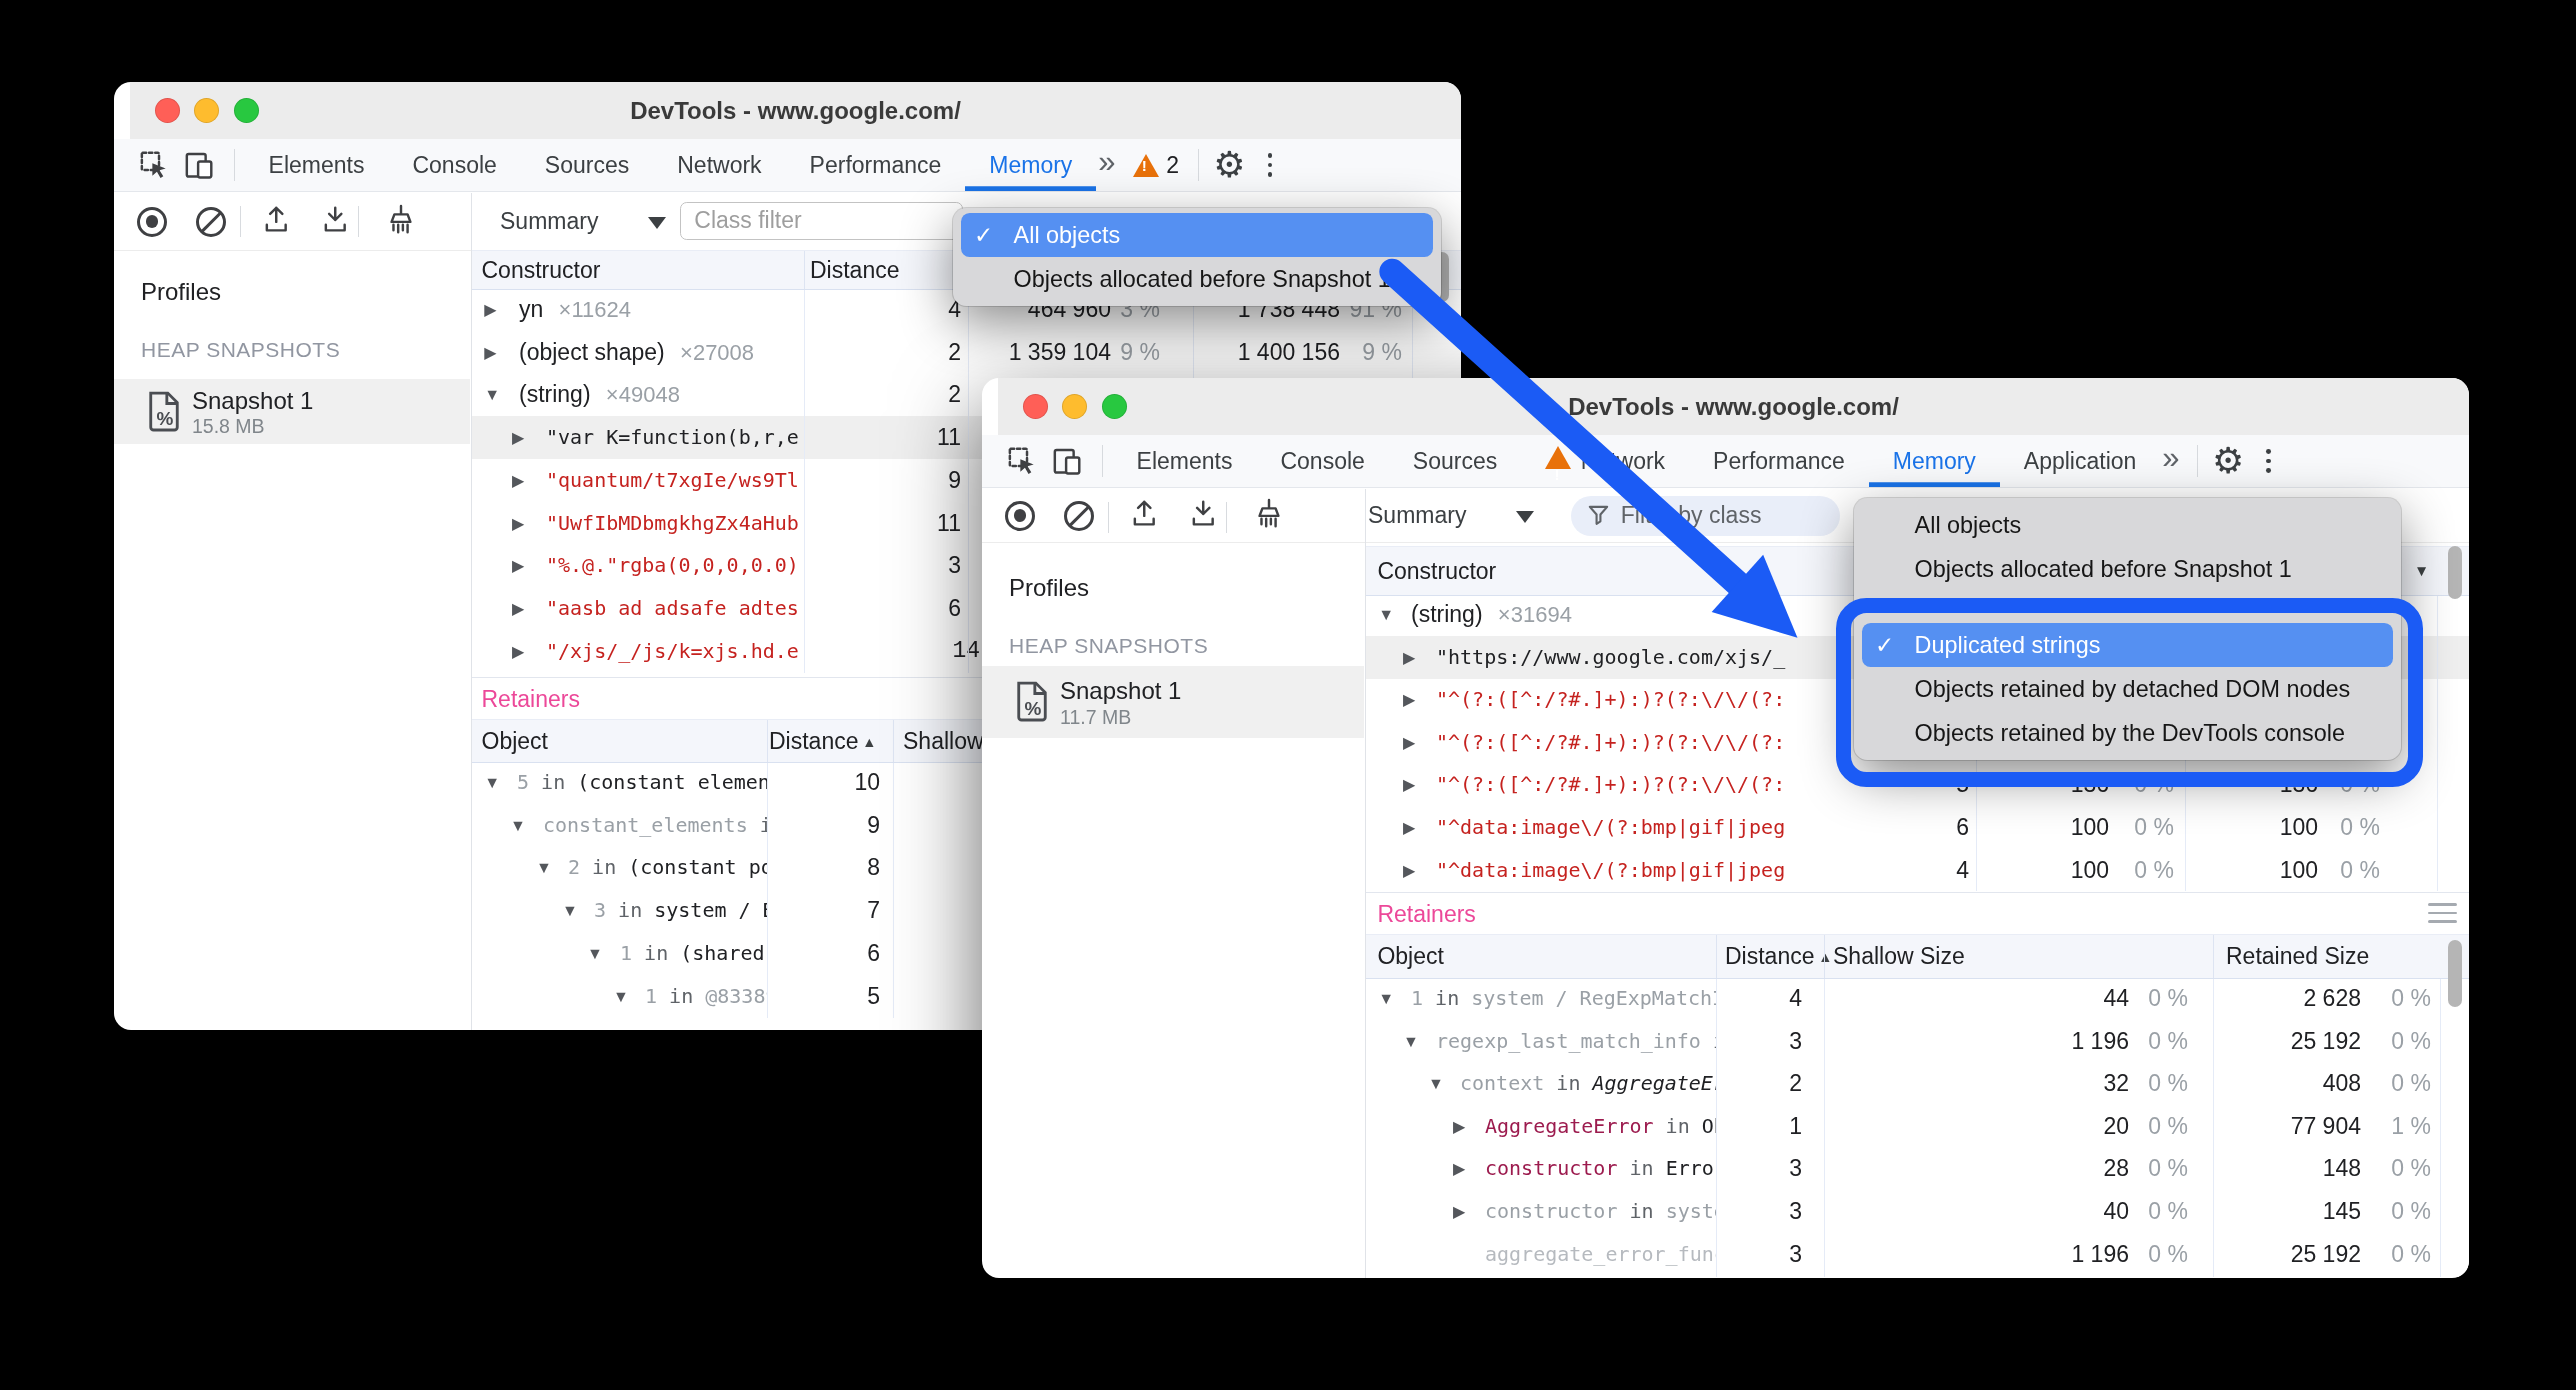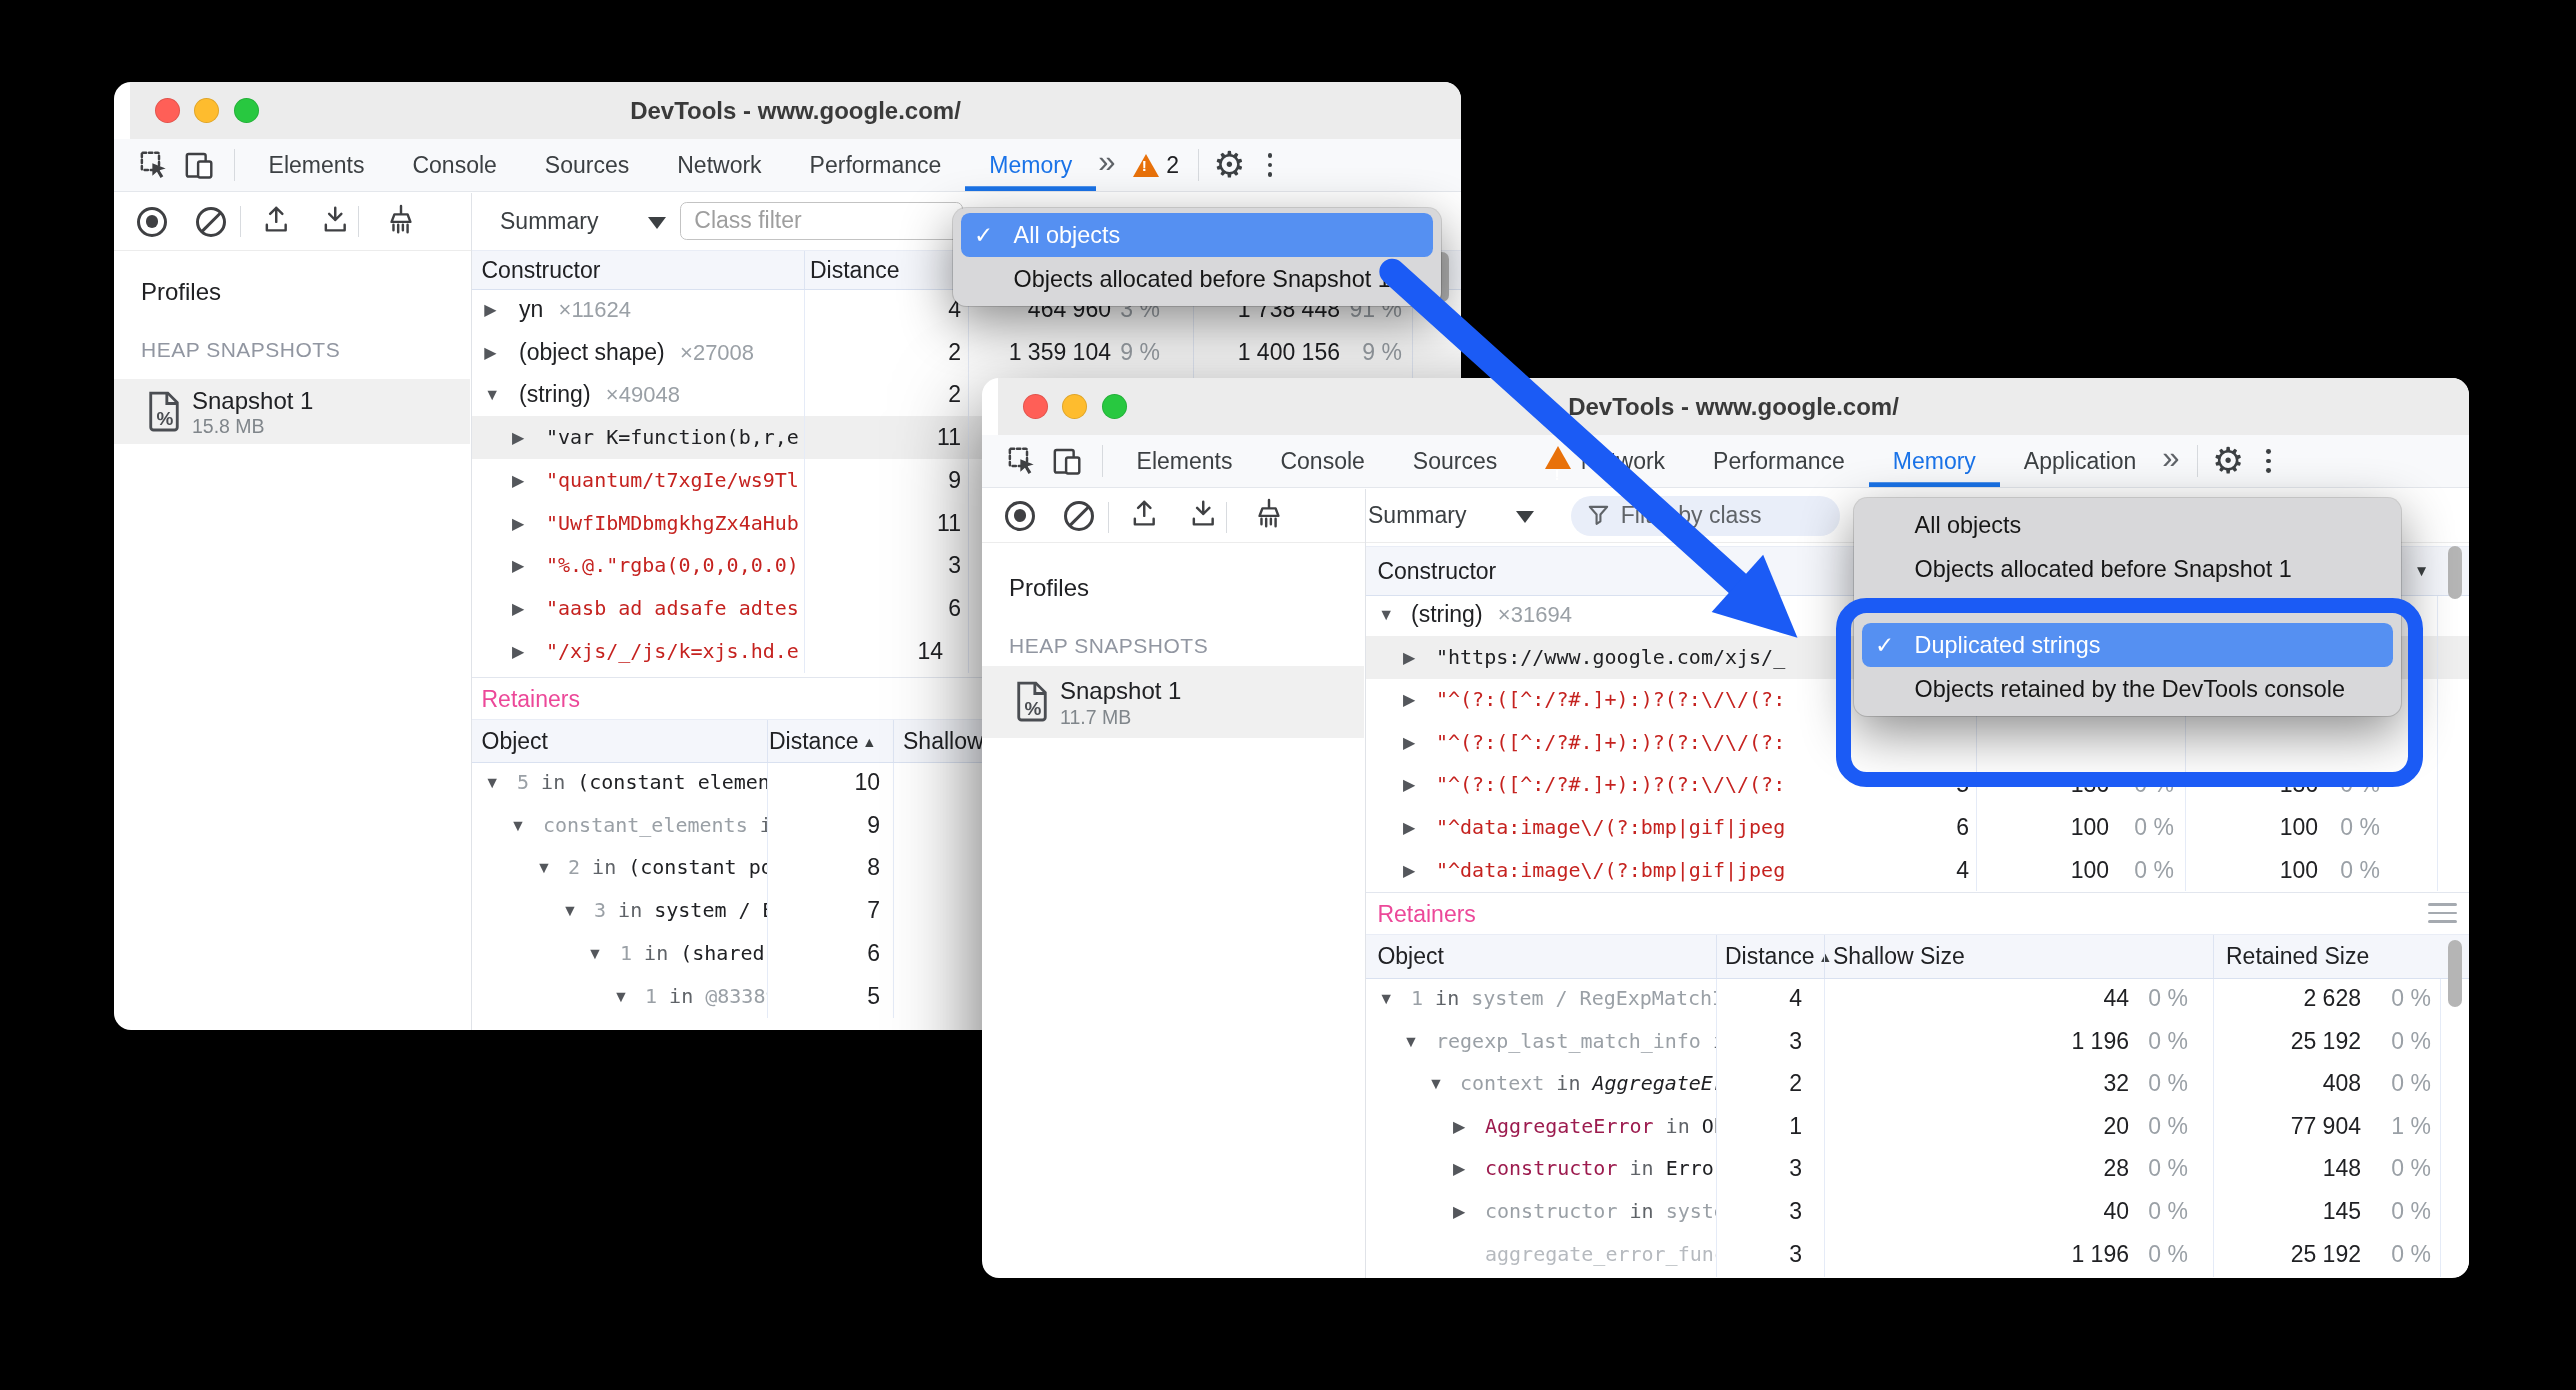--- a/index.html
+++ b/index.html
@@ -214,21 +214,21 @@
         <span class="cell" style="left: 333px; width: 157px; line-height: 43px;">3</span>
       </div>
       <div class="row" style="top: 299px; height: 43px;">
         <span class="tri" style="left: 41px; line-height: 43px;">▶</span>
         <span class="cname mono red" style="left: 75px; width: 257px; line-height: 43px;">"aasb ad adsafe adtes</span>
         <span class="cell" style="left: 333px; width: 157px; line-height: 43px;">6</span>
       </div>
       <div class="row" style="top: 342px; height: 43px;">
         <span class="tri" style="left: 41px; line-height: 43px;">▶</span>
         <span class="cname mono red" style="left: 75px; width: 257px; line-height: 43px;">"/xjs/_/js/k=xjs.hd.e</span>
-        <span class="cell" style="left: 315px; width: 157px; line-height: 43px;">14</span>
+        <span class="cell" style="left: 352px; width: 157px; line-height: 43px; font-family: Liberation Mono, monospace;">14</span>
       </div>
       <div class="colsep" style="left: 333px;"></div>
       <div class="colsep" style="left: 497px;"></div>
       <div class="colsep" style="left: 722px;"></div>
       <div class="colsep" style="left: 941px;"></div>
     </div>
 
   <div class="secbar" style="left:357px;top:595px;right:0;height:42px">
     <span class="seclabel" style="left:10.5px;line-height:42px">Retainers</span>
   </div>
@@ -501,20 +501,21 @@
     </div>
   <div class="thumb" style="left:1466px;top:168px;height:53px"></div>
   <div class="thumb" style="left:1466px;top:562px;height:67px"></div>
 </section>
 
 <div class="menu" id="menu2">
     <div class="mitem">All objects</div>
     <div class="mitem">Objects allocated before Snapshot 1</div>
     <div class="msep"></div>
     <div class="mitem sel"><span class="mcheck">✓</span>Duplicated strings</div>
+    <div class="mitem">Objects retained by detached DOM nodes</div>
     <div class="mitem">Objects retained by the DevTools console</div>
   </div>
 <div id="callout"></div>
 <svg id="arrow" width="534" height="458" viewBox="0 0 560 480">
   <line x1="60" y1="55" x2="422" y2="382" stroke="#1b5bf5" stroke-width="27" stroke-linecap="round"></line>
   <polygon points="485,439 395,412 449,352" fill="#1b5bf5"></polygon>
 </svg>
 
 
 </body></html>

